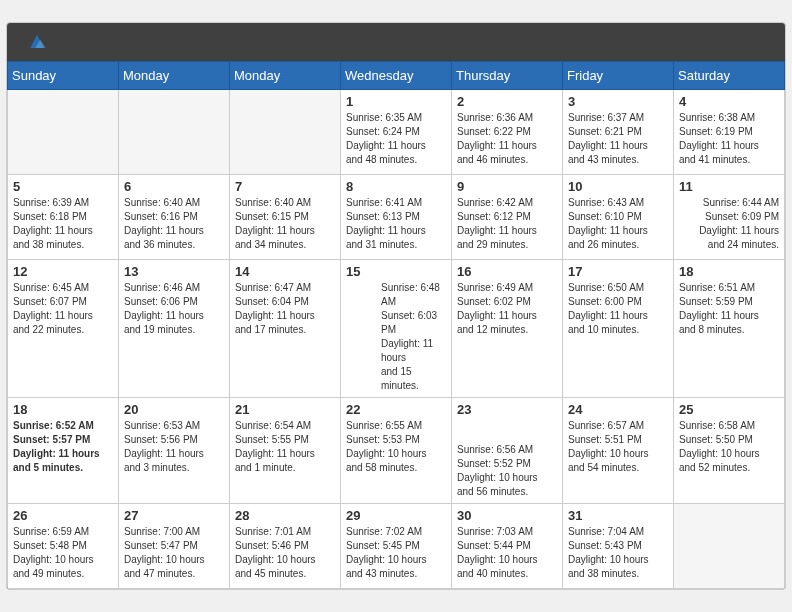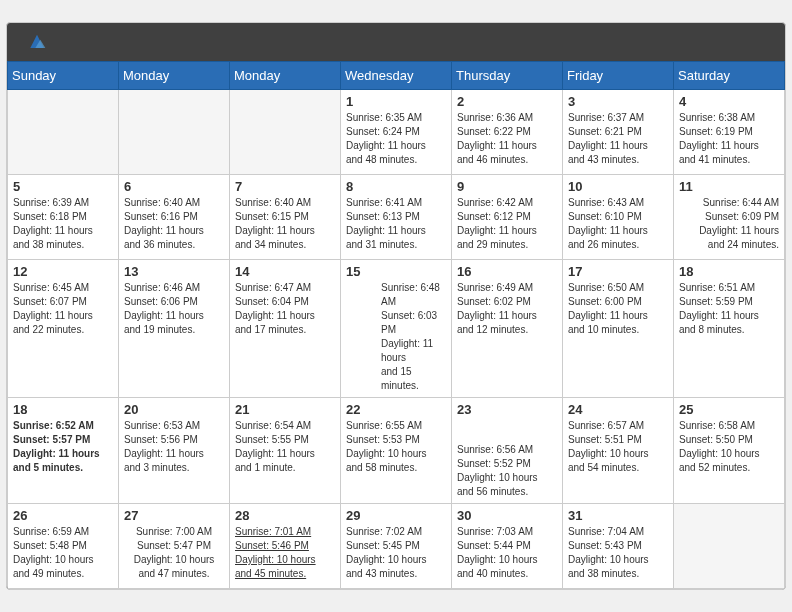--- a/index.html
+++ b/index.html
@@ -324,28 +324,28 @@
         <tr class="week-row">
           <td>
             <div class="day-number">26</div>
             <div class="day-info" style="white-space: pre-line;">Sunrise: 6:59 AM
 Sunset: 5:48 PM
 Daylight: 10 hours
 and 49 minutes.</div>
           </td>
           <td>
             <div class="day-number">27</div>
-            <div class="day-info" style="white-space: pre-line; text-align: center;">Sunrise: 7:00 AM
+            <div class="day-info" style="white-space: pre-line;">Sunrise: 7:00 AM
 Sunset: 5:47 PM
 Daylight: 10 hours
 and 47 minutes.</div>
           </td>
           <td>
             <div class="day-number">28</div>
-            <div class="day-info" style="white-space: pre-line; text-decoration: underline;">Sunrise: 7:01 AM
+            <div class="day-info" style="white-space: pre-line;">Sunrise: 7:01 AM
 Sunset: 5:46 PM
 Daylight: 10 hours
 and 45 minutes.</div>
           </td>
           <td>
             <div class="day-number">29</div>
             <div class="day-info" style="white-space: pre-line;">Sunrise: 7:02 AM
 Sunset: 5:45 PM
 Daylight: 10 hours
 and 43 minutes.</div>

